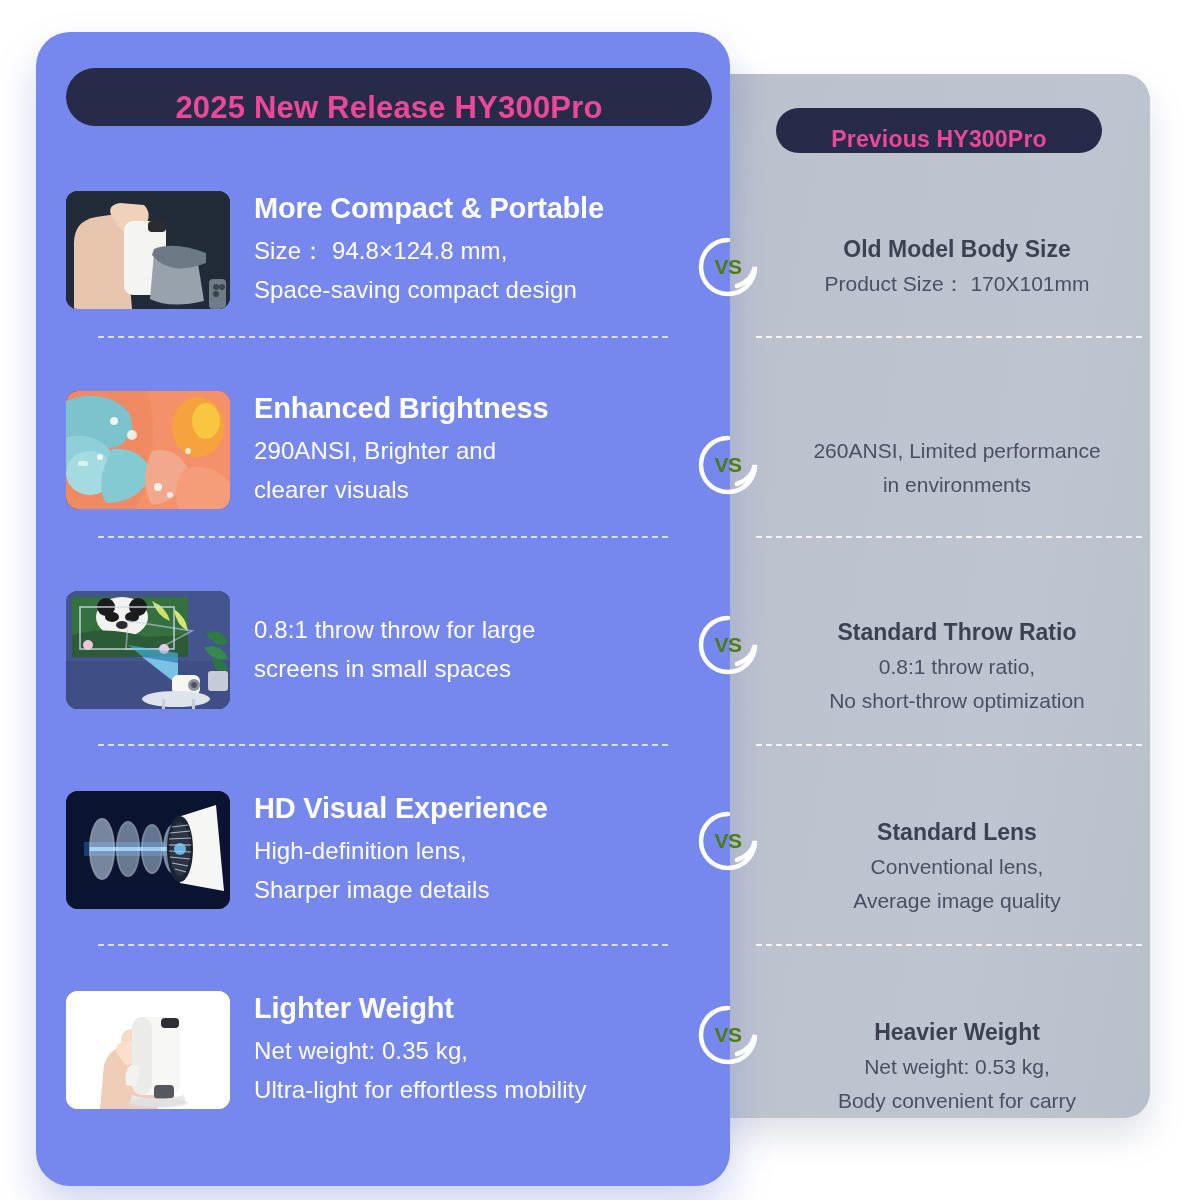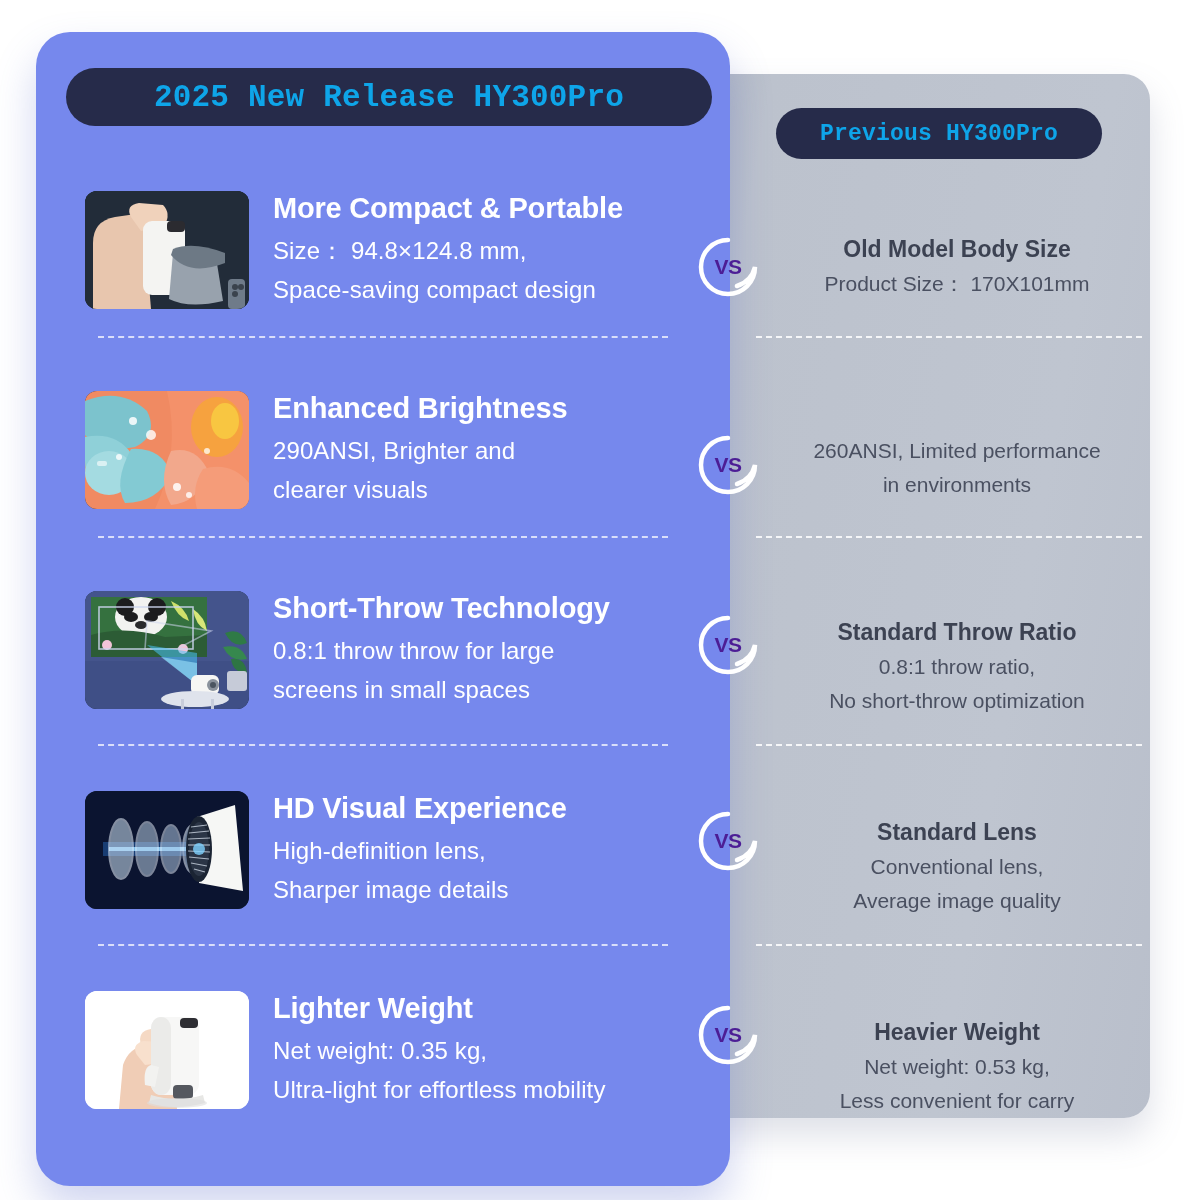--- a/index.html
+++ b/index.html
@@ -40,59 +40,57 @@
     height: 1154px;
     border-radius: 34px;
     background: #7688ed;
     box-shadow: 0 22px 42px rgba(86,104,200,0.28);
   }
 
   
   .pill {
     position: absolute;
     display: flex;
-    align-items: center;
+    align-items: flex-end;
     justify-content: center;
     background: #262b4a;
     border-radius: 999px;
-    color: #0ea5e9;
+    color: #ec4899;
     font-weight: bold;
     letter-spacing: 0.2px;
-    font-family: Liberation Mono, monospace;
   }
   .pill-new {
     left: 66px;
     top: 68px;
     width: 646px;
     height: 58px;
     font-size: 31px;
   }
   .pill-old {
     left: 776px;
     top: 108px;
     width: 326px;
-    height: 51px;
+    height: 45px;
     font-size: 23px;
   }
 
   
   .rows-new, .rows-old {
     position: absolute;
   }
   .rows-new { left: 36px; top: 150px; width: 694px; }
   .rows-old { left: 614px; top: 168px; width: 536px; }
 
   .row-new {
     position: relative;
     height: 200px;
     padding: 0 26px 0 30px;
     display: flex;
     align-items: center;
     gap: 18px;
-    margin-left: 19px;
   }
   .row-new.last { height: 200px; }
 
   .thumb {
     flex: 0 0 auto;
     width: 164px;
     height: 118px;
     border-radius: 12px;
     overflow: hidden;
     position: relative;
@@ -163,21 +161,21 @@
     left: 697px;
   }
   .vs svg { display: block; width: 62px; height: 62px; }
   .vs .vstext {
     position: absolute;
     left: 0; top: 0;
     width: 62px; height: 62px;
     display: flex;
     align-items: center;
     justify-content: center;
-    color: #4c1d95;
+    color: #4d7c0f;
     font-size: 21px;
     font-weight: bold;
     letter-spacing: -0.5px;
   }
 </style>
 </head>
 <body>
 
 <div class="stage">
 
@@ -222,21 +220,21 @@
         <div class="t">Standard Lens</div>
         <div class="d">Conventional lens,</div>
         <div class="d">Average image quality</div>
       </div>
     </div>
 
     <div class="row-old">
       <div class="txt-old">
         <div class="t">Heavier Weight</div>
         <div class="d">Net weight: 0.53 kg,</div>
-        <div class="d">Less convenient for carry</div>
+        <div class="d">Body convenient for carry</div>
       </div>
     </div>
 
   </div>
 
   <div class="div-old" style="top:336px"></div>
   <div class="div-old" style="top:536px"></div>
   <div class="div-old" style="top:744px"></div>
   <div class="div-old" style="top:944px"></div>
 
@@ -323,21 +321,20 @@
           <ellipse cx="110" cy="108" rx="34" ry="8" fill="#dfe3ec"></ellipse>
           <rect x="96" y="108" width="3" height="10" fill="#c8cddb"></rect>
           <rect x="126" y="108" width="3" height="10" fill="#c8cddb"></rect>
           <path d="M140 42 q16 -6 22 10 q-14 6 -22 -10 Z" fill="#2f7a46"></path>
           <path d="M138 56 q18 -4 24 12 q-16 4 -24 -12 Z" fill="#36884e"></path>
           <path d="M146 68 q14 -2 16 14 q-14 0 -16 -14 Z" fill="#2e7543"></path>
           <rect x="142" y="80" width="20" height="20" rx="3" fill="#c6cbd8"></rect>
         </svg>
       </div>
       <div class="txt-new">
-        <div class="t">Short-Throw Technology</div>
         <div class="d">0.8:1 throw throw for large</div>
         <div class="d">screens in small spaces</div>
       </div>
     </div>
 
     <div class="row-new">
       <div class="thumb">
         <svg viewBox="0 0 164 118" preserveAspectRatio="none">
           <rect width="164" height="118" fill="#0b1430"></rect>
           <path d="M18 58 L120 58" stroke="#2f7bd8" stroke-width="14" opacity="0.4"></path>

